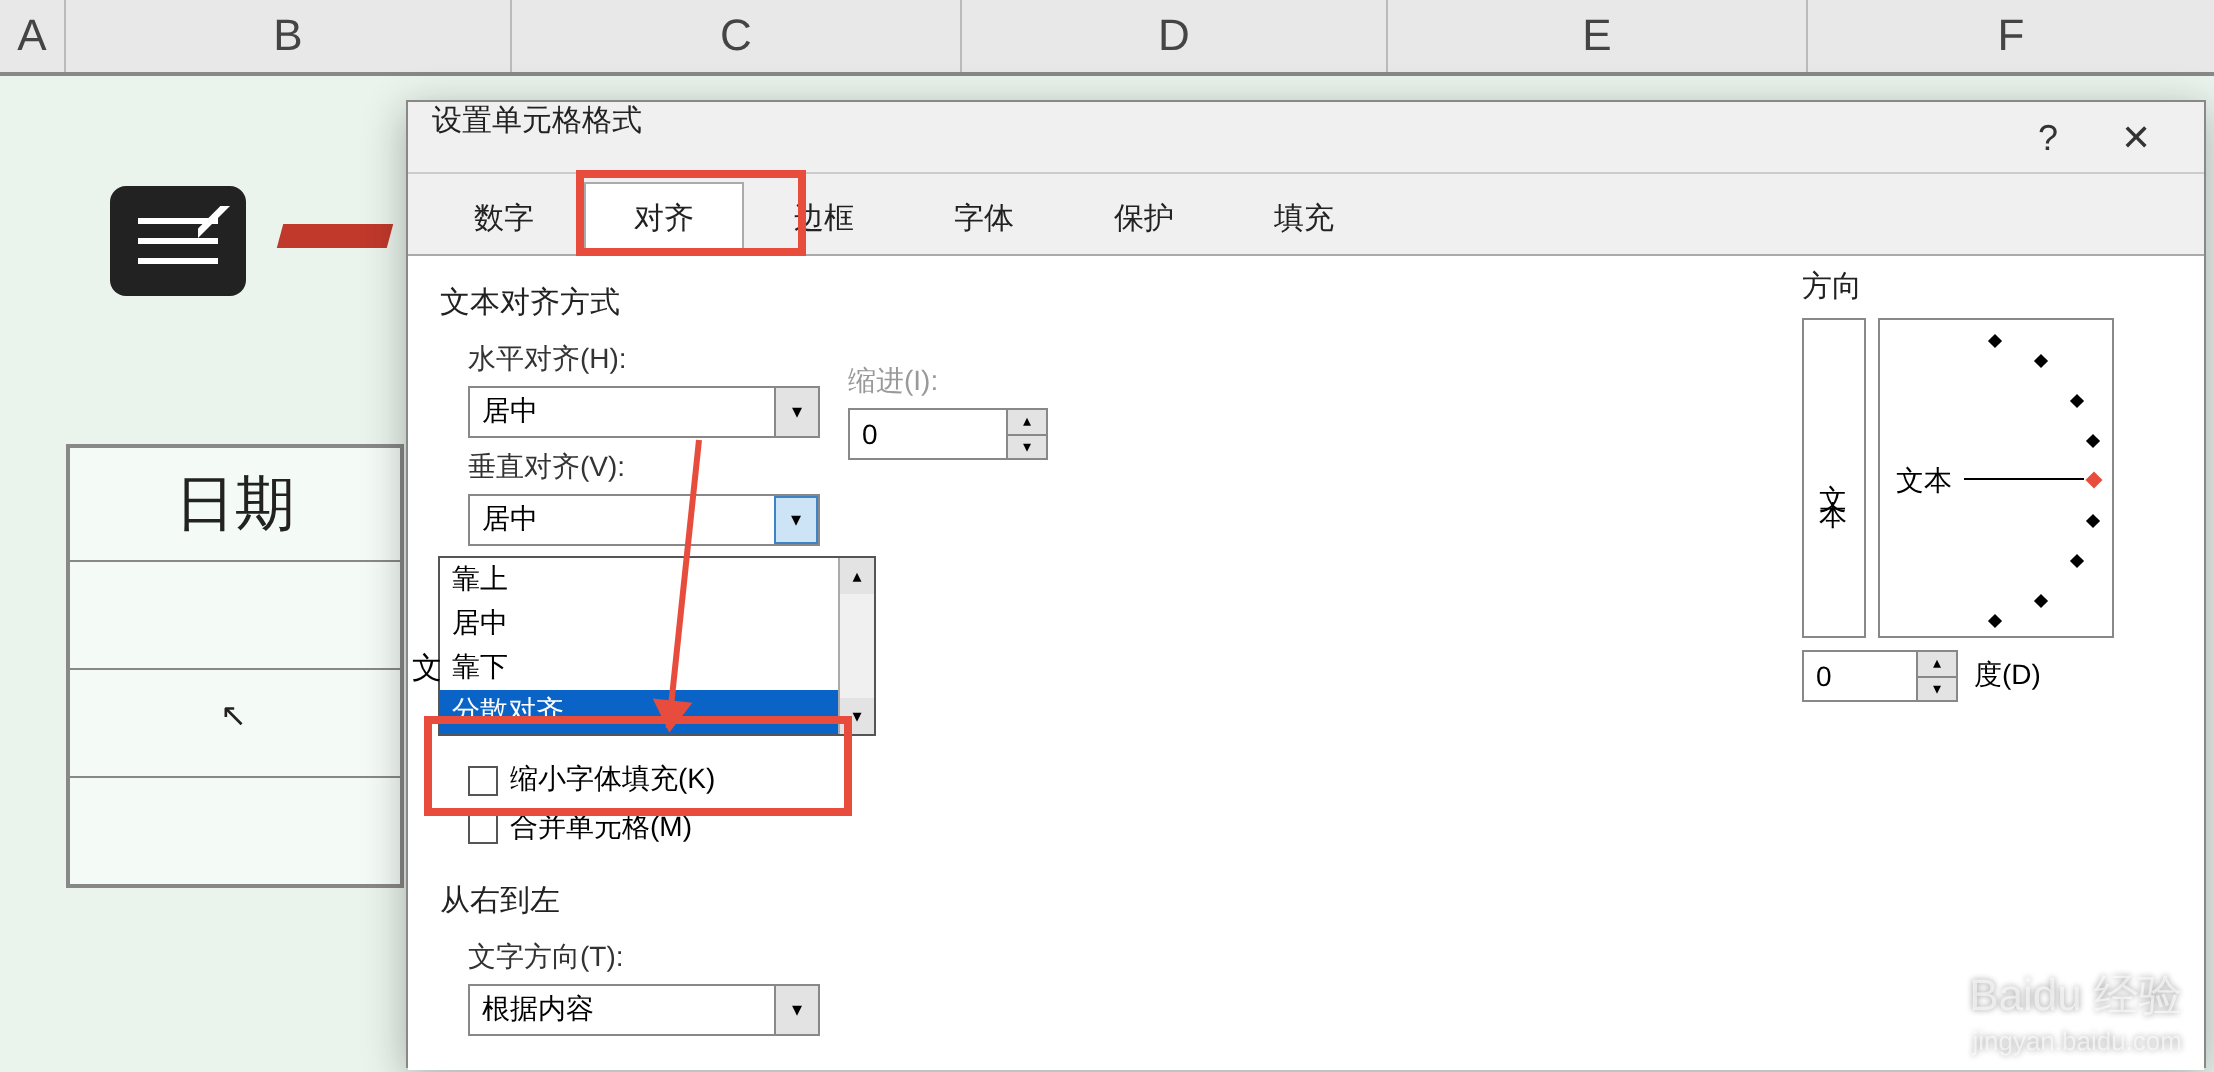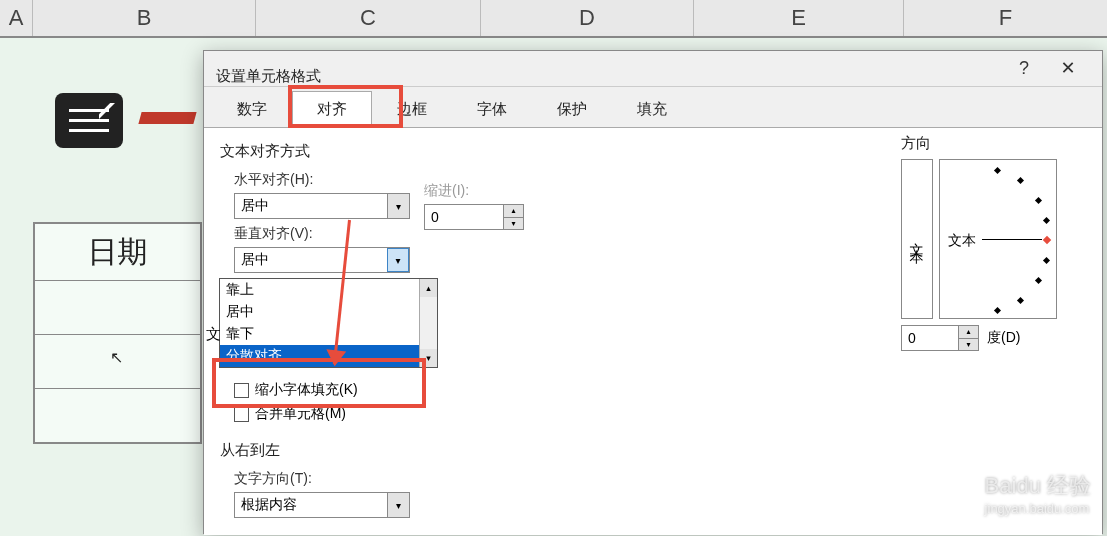--- a/index.html
+++ b/index.html
@@ -105,21 +105,21 @@
       top: 50px; left: 203px;
       width: 900px;
       height: 484px;
       background: #f0f0f0;
       border: 1px solid #888;
       box-shadow: 0 5px 20px rgba(0,0,0,0.3);
     }
     .titlebar {
       height: 36px;
       display: flex;
-      align-items: flex-end;
+      align-items: flex-start;
       padding: 0 12px;
       border-bottom: 1px solid #ccc;
     }
     .title-text { flex: 1; font-size: 15px; color: #222; }
     .title-help, .title-close {
       width: 44px; height: 36px;
       display: flex; align-items: center; justify-content: center;
       font-size: 18px; color: #333;
     }
     
@@ -332,25 +332,25 @@
       position: absolute;
       bottom: -2px; left: -8px;
       width: 0; height: 0;
       border-left: 10px solid transparent;
       border-right: 10px solid transparent;
       border-top: 16px solid #e74c3c;
     }
     
     .watermark {
       position: absolute;
-      bottom: 20px; right: 16px;
+      bottom: 8px; right: 16px;
       color: rgba(255,255,255,0.6);
       font-size: 22px;
       z-index: 100;
-      text-align: left;
+      text-align: right;
       text-shadow: 0 0 3px rgba(0,0,0,0.4);
     }
     .watermark .wm-small { font-size: 13px; display: block; }
 
     .cursor-in-dd {
       position: absolute;
       top: 240px; left: 50px;
       font-size: 14px; color: #fff;
       z-index: 9;
       pointer-events: none;

